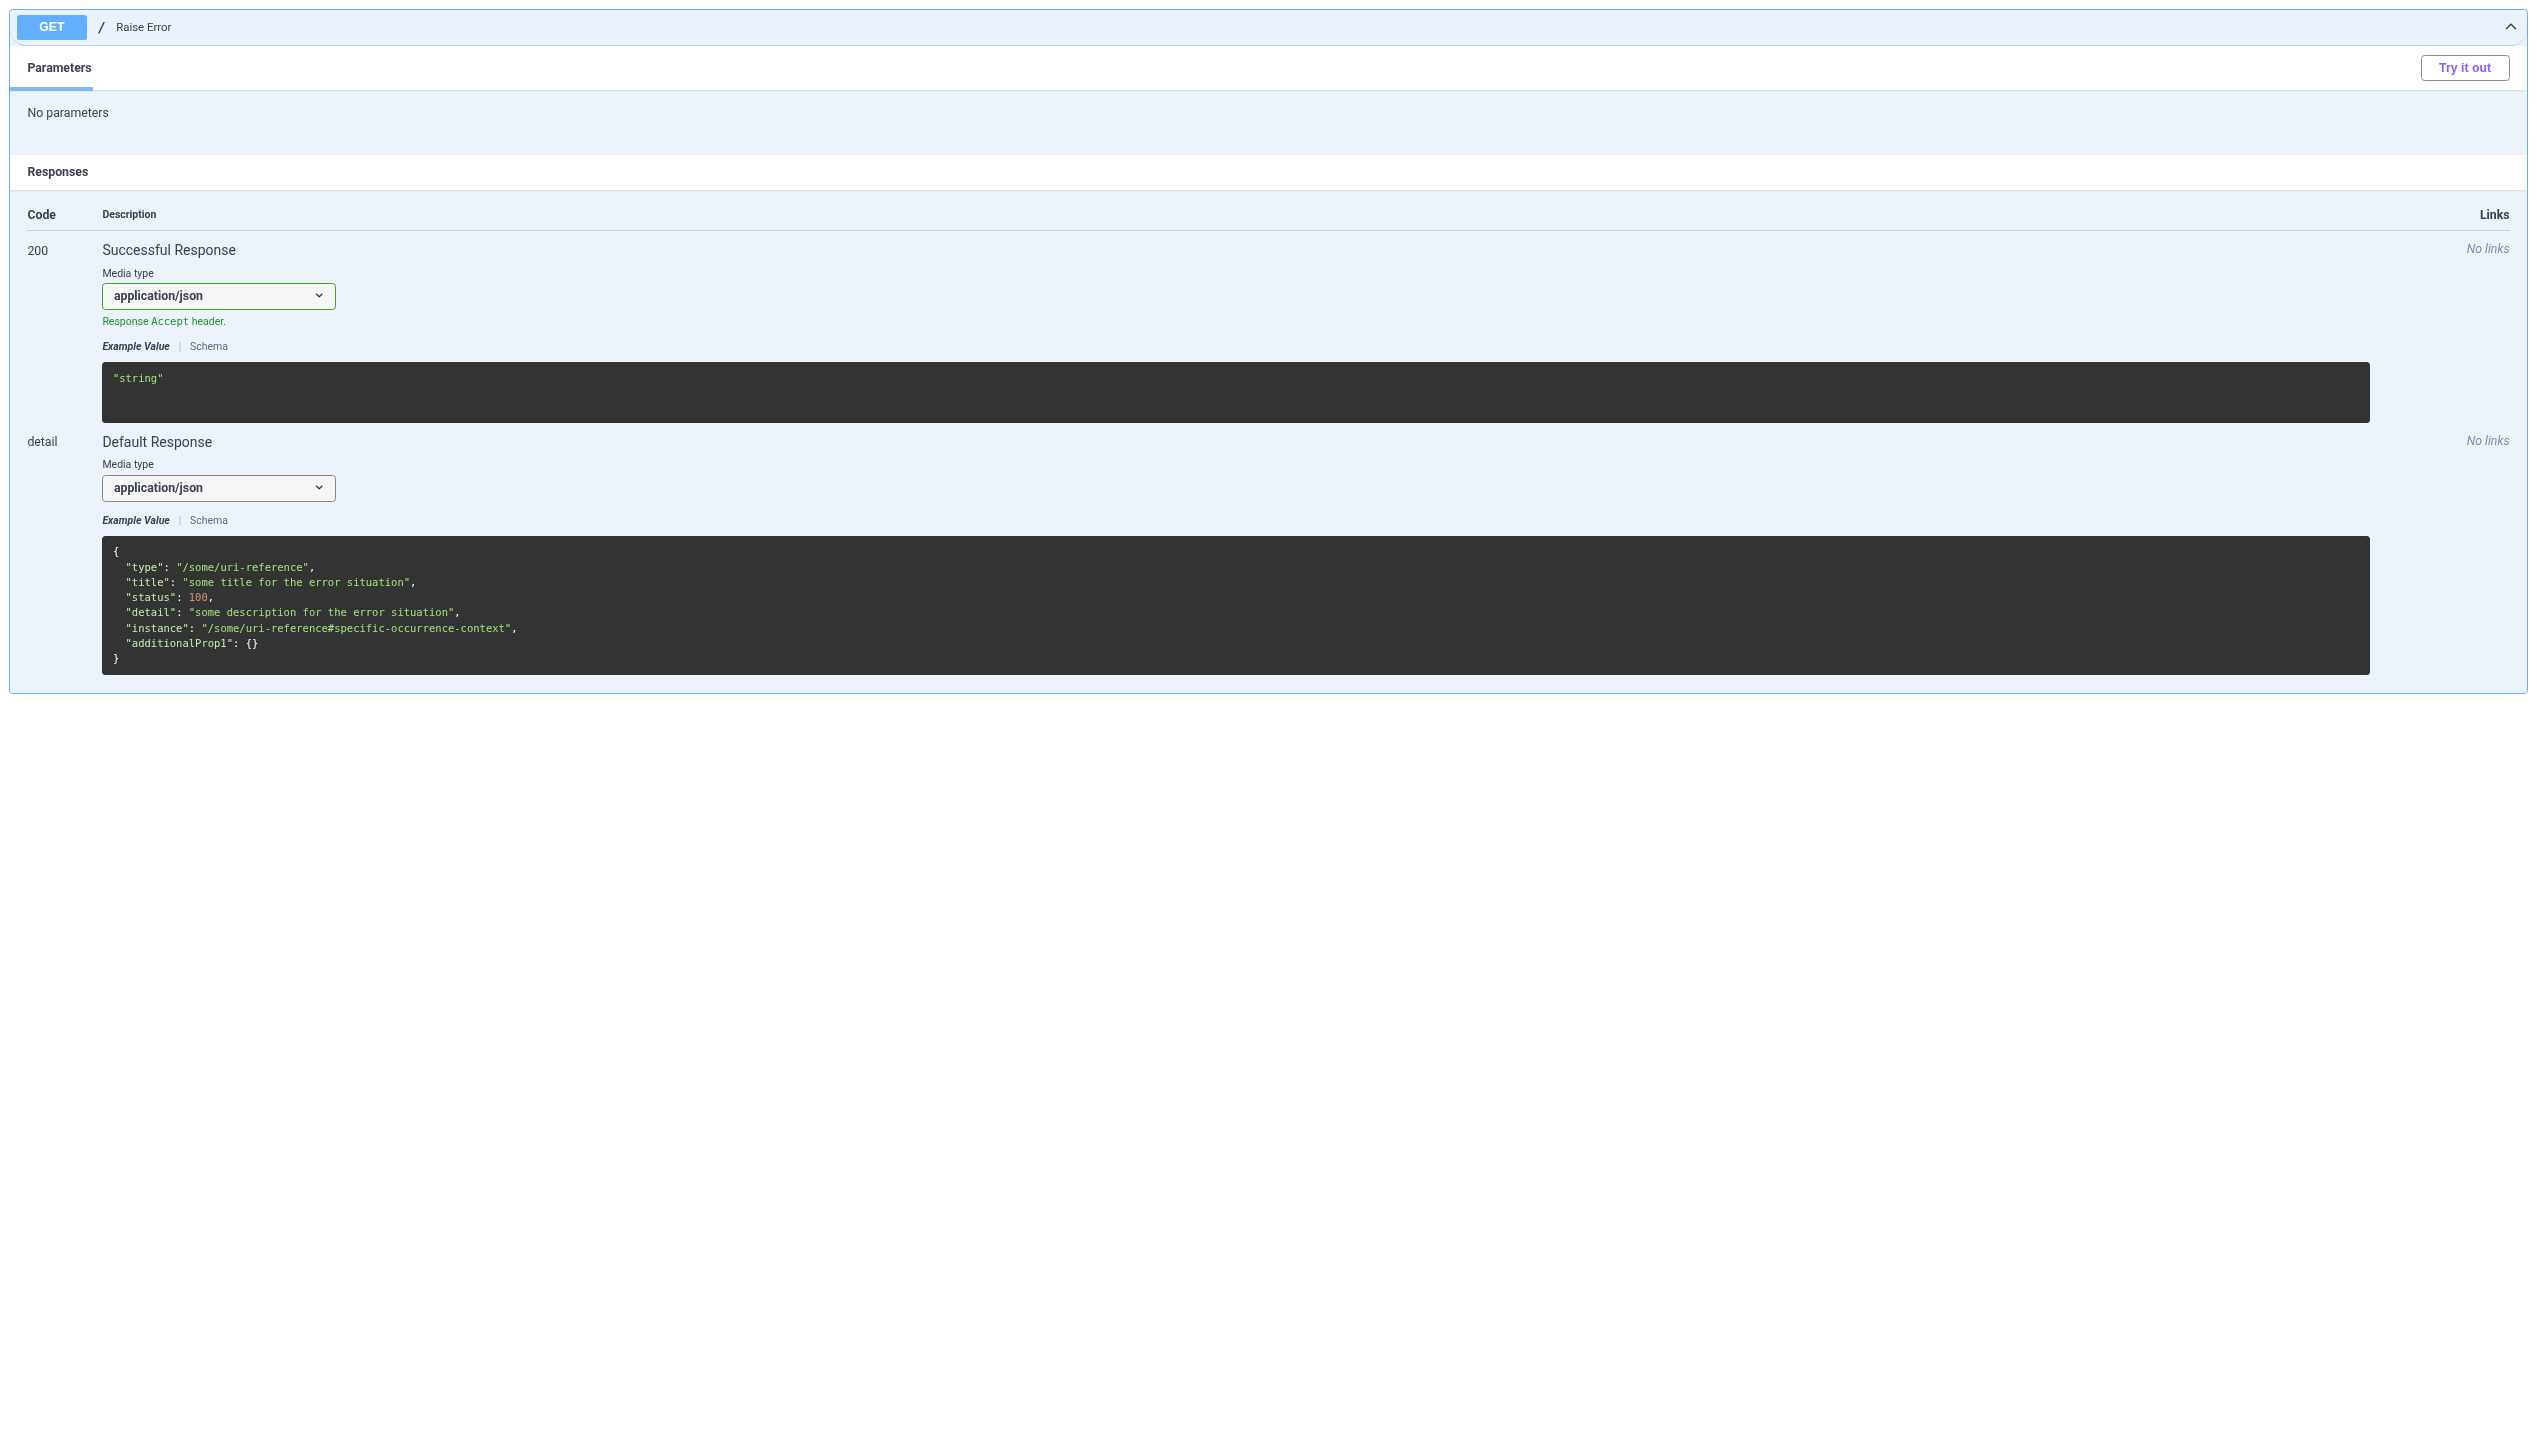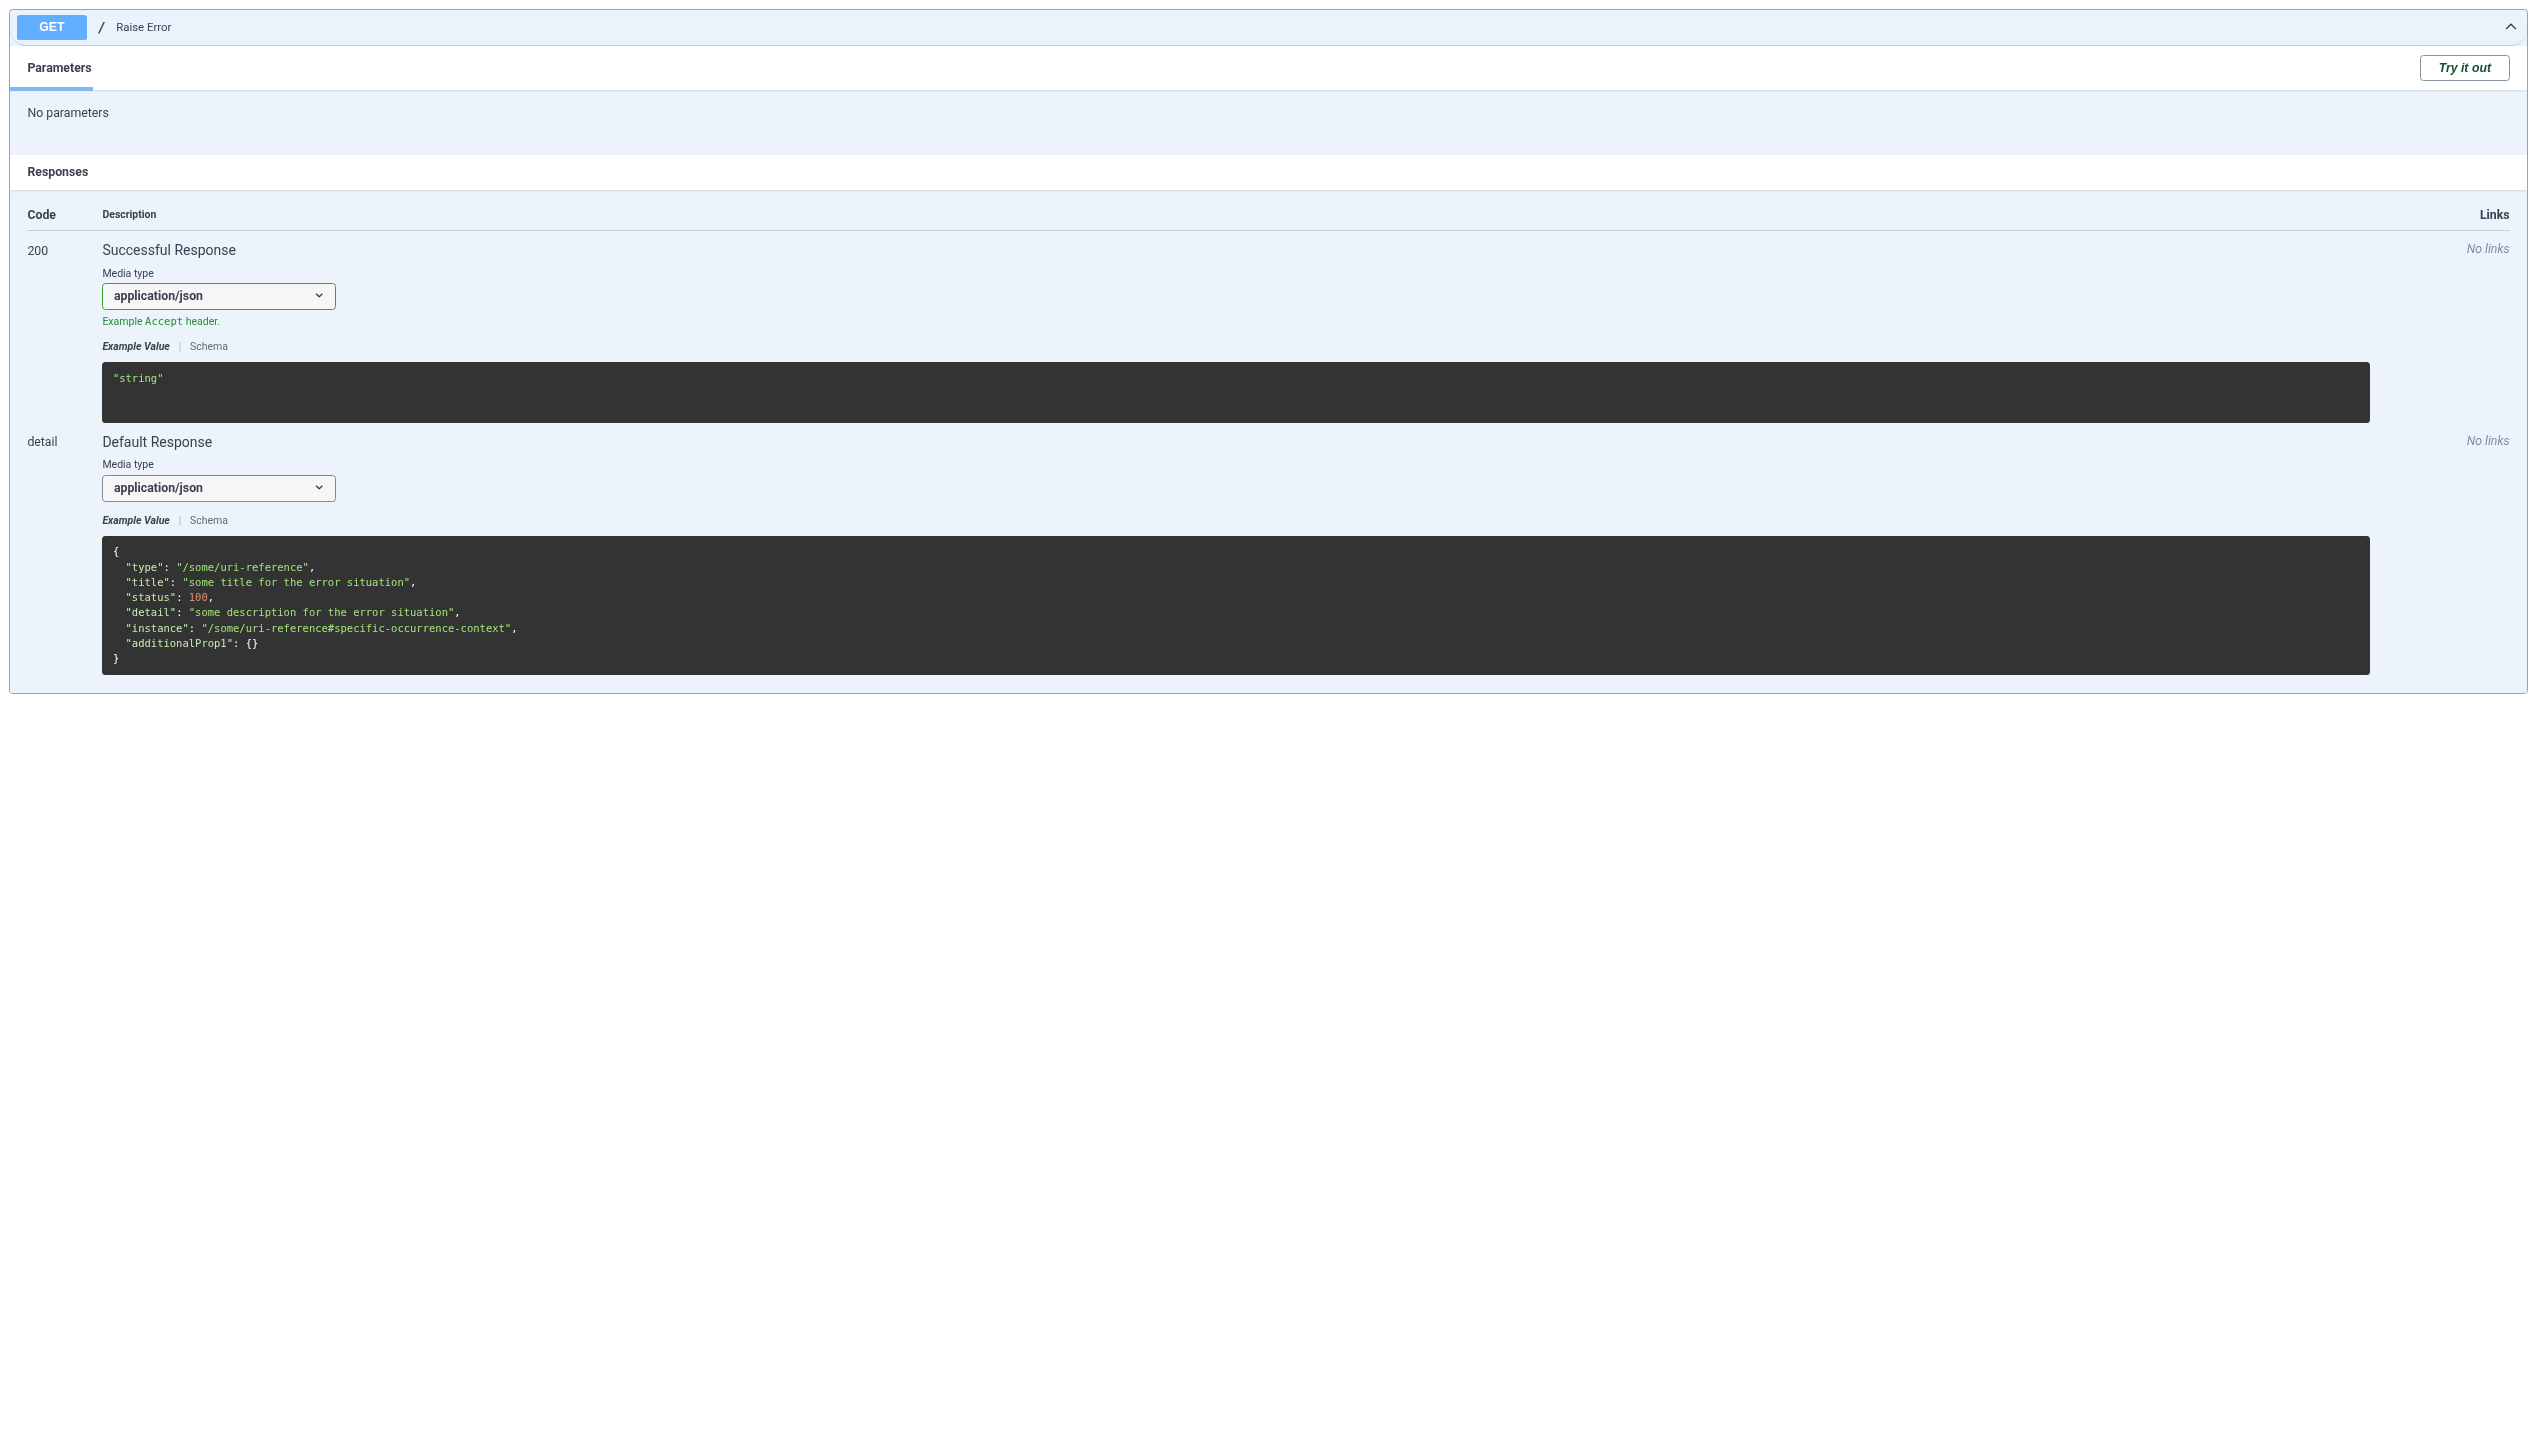--- a/index.html
+++ b/index.html
@@ -82,23 +82,22 @@
       height: 3.5px;
       background: #7db9f2;
     }
     .try-out-btn {
       background: transparent;
       border: 1.8px solid #89909a;
       border-radius: 3.5px;
       padding: 5.3px 17.6px;
       font-size: 12.3px;
       font-weight: 700;
-      color: #14532d;
-      cursor: pointer;
-      font-style: italic;
+      color: #8b5cf6;
+      cursor: pointer;
     }
     .parameters-container {
       padding: 16px 17.6px 35px;
       font-size: 12.3px;
     }
     .no-params {
       color: #3b4151;
     }
     .responses-header {
       background: #fff;
@@ -256,21 +255,21 @@
           <div class="media-type-label">Media type</div>
           <div class="content-type-select">
             <span>application/json</span>
             <span>
               <svg width="10.5" height="10.5" viewBox="0 0 20 20" fill="none" stroke="#3b4151" stroke-width="2.5">
                 <path d="M4 7 L10 13 L16 7"></path>
               </svg>
             </span>
           </div>
           <div class="content-type-note">
-            <span>Example </span><span class="mono">Accept</span><span> header.</span>
+            <span>Response </span><span class="mono">Accept</span><span> header.</span>
           </div>
           <div class="model-tabs">
             <span class="model-tab-active">Example Value</span>
             <span class="model-tab-sep">|</span>
             <span class="model-tab">Schema</span>
           </div>
           <div class="example-box">
 <pre><span class="tok-str" id="ex200">"string"</span></pre>
           </div>
         </div>

